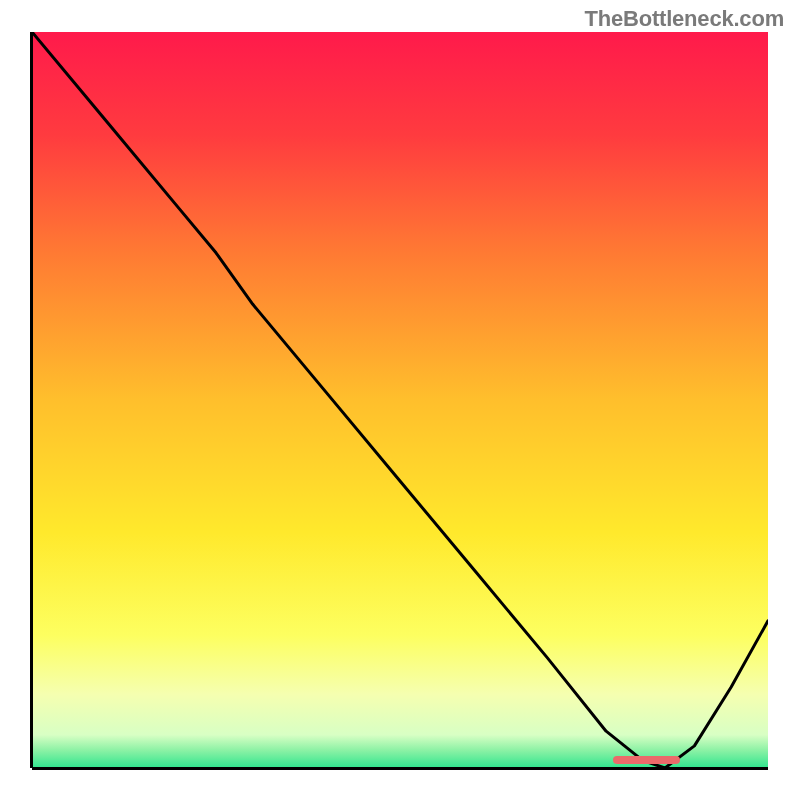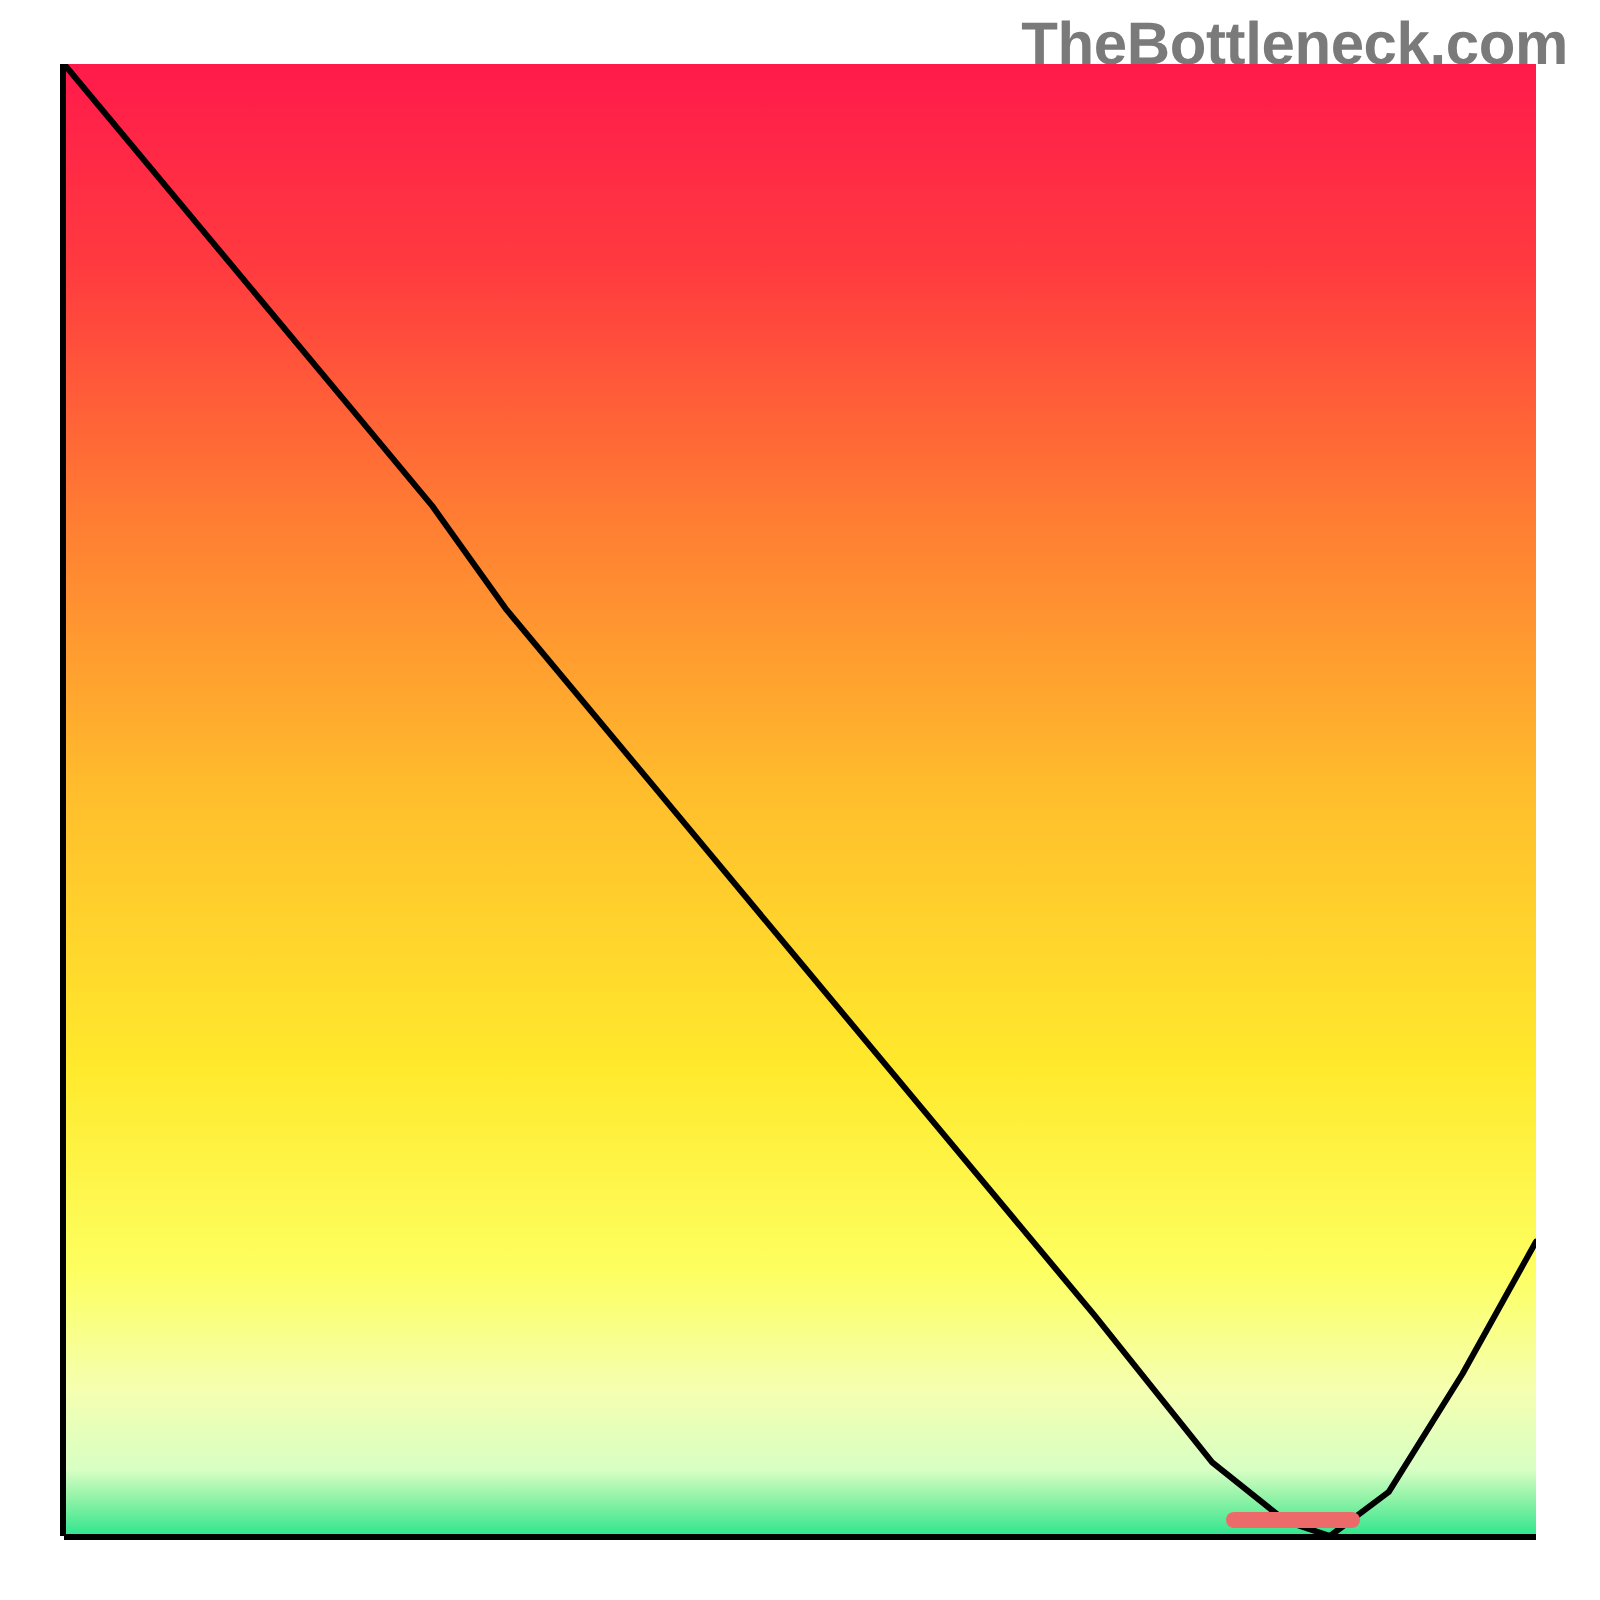--- a/index.html
+++ b/index.html
@@ -8,21 +8,21 @@
     width: 800px;
     height: 800px;
     background: #ffffff;
     font-family: Arial, sans-serif;
     position: relative;
   }
   .watermark {
     position: absolute;
     top: 6px;
     right: 16px;
-    font-size: 30px;
+    font-size: 22px;
     font-weight: bold;
     color: #7a7a7a;
     letter-spacing: -0.2px;
   }
   .plot-area {
     position: absolute;
     left: 32px;
     top: 32px;
     width: 736px;
     height: 736px;

